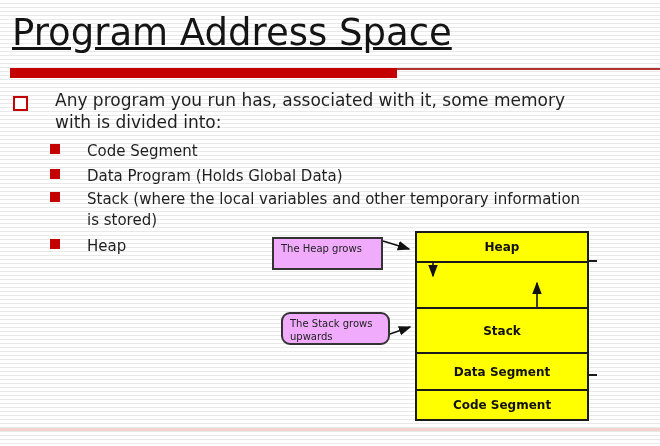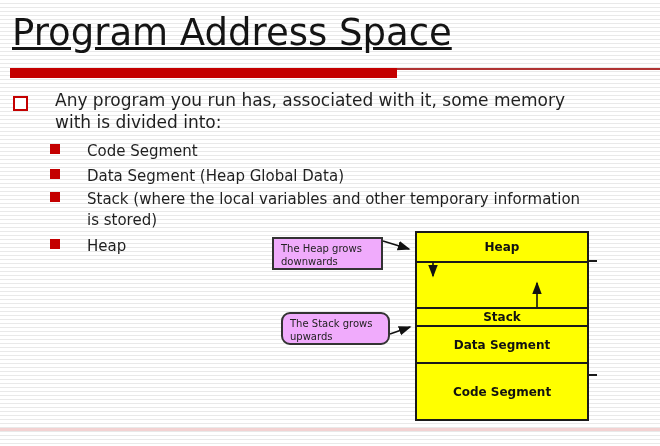--- a/index.html
+++ b/index.html
@@ -56,21 +56,21 @@
     box-sizing: border-box; display: flex; flex-direction: column;
   }
   .mem-section {
     display: flex; align-items: center; justify-content: center;
     font-size: 12px; font-weight: bold; color: #111111;
     box-sizing: border-box;
   }
   .mem-border { border-bottom: 2px solid #1a1a1a; }
   .sec-heap  { height: 30px; }
   .sec-empty { height: 46px; }
-  .sec-stack { height: 18px; }
+  .sec-stack { height: 45px; }
   .sec-data  { height: 37px; }
   .sec-code  { flex: 1; }
 
   .tick-line {
     width: 10px; height: 2px; background: #1a1a1a; left: 587px;
   }
   .tick-heap { top: 260px; }
   .tick-data { top: 374px; }
 
   .callout {
@@ -97,21 +97,21 @@
   <div>with is divided into:</div>
 </div>
 
 <div class="abs sub-square" style="top:144px;"></div>
 <div class="abs sub-text" style="top:141px;">
   <div>Code Segment</div>
 </div>
 
 <div class="abs sub-square" style="top:169px;"></div>
 <div class="abs sub-text" style="top:166px;">
-  <div>Data Segment (Heap Global Data)</div>
+  <div>Data Program (Holds Global Data)</div>
 </div>
 
 <div class="abs sub-square" style="top:192px;"></div>
 <div class="abs sub-text" style="top:189px;">
   <div>Stack (where the local variables and other temporary information</div>
   <div>is stored)</div>
 </div>
 
 <div class="abs sub-square" style="top:239px;"></div>
 <div class="abs sub-text" style="top:236px;">
@@ -123,21 +123,20 @@
   <div class="mem-section mem-border sec-empty"></div>
   <div class="mem-section mem-border sec-stack">Stack</div>
   <div class="mem-section mem-border sec-data">Data Segment</div>
   <div class="mem-section sec-code">Code Segment</div>
 </div>
 <div class="abs tick-line tick-heap"></div>
 <div class="abs tick-line tick-data"></div>
 
 <div class="abs callout callout-heap">
   <div>The Heap grows</div>
-  <div>downwards</div>
 </div>
 <div class="abs callout callout-stack">
   <div>The Stack grows</div>
   <div>upwards</div>
 </div>
 
 <svg class="abs arrow-layer" viewBox="0 0 400 216" xmlns="http://www.w3.org/2000/svg">
   <defs>
     <marker id="ah" markerWidth="9" markerHeight="7" refX="7" refY="3" orient="auto">
       <path d="M0,0 L8,3 L0,6 z" fill="#111111"></path>

